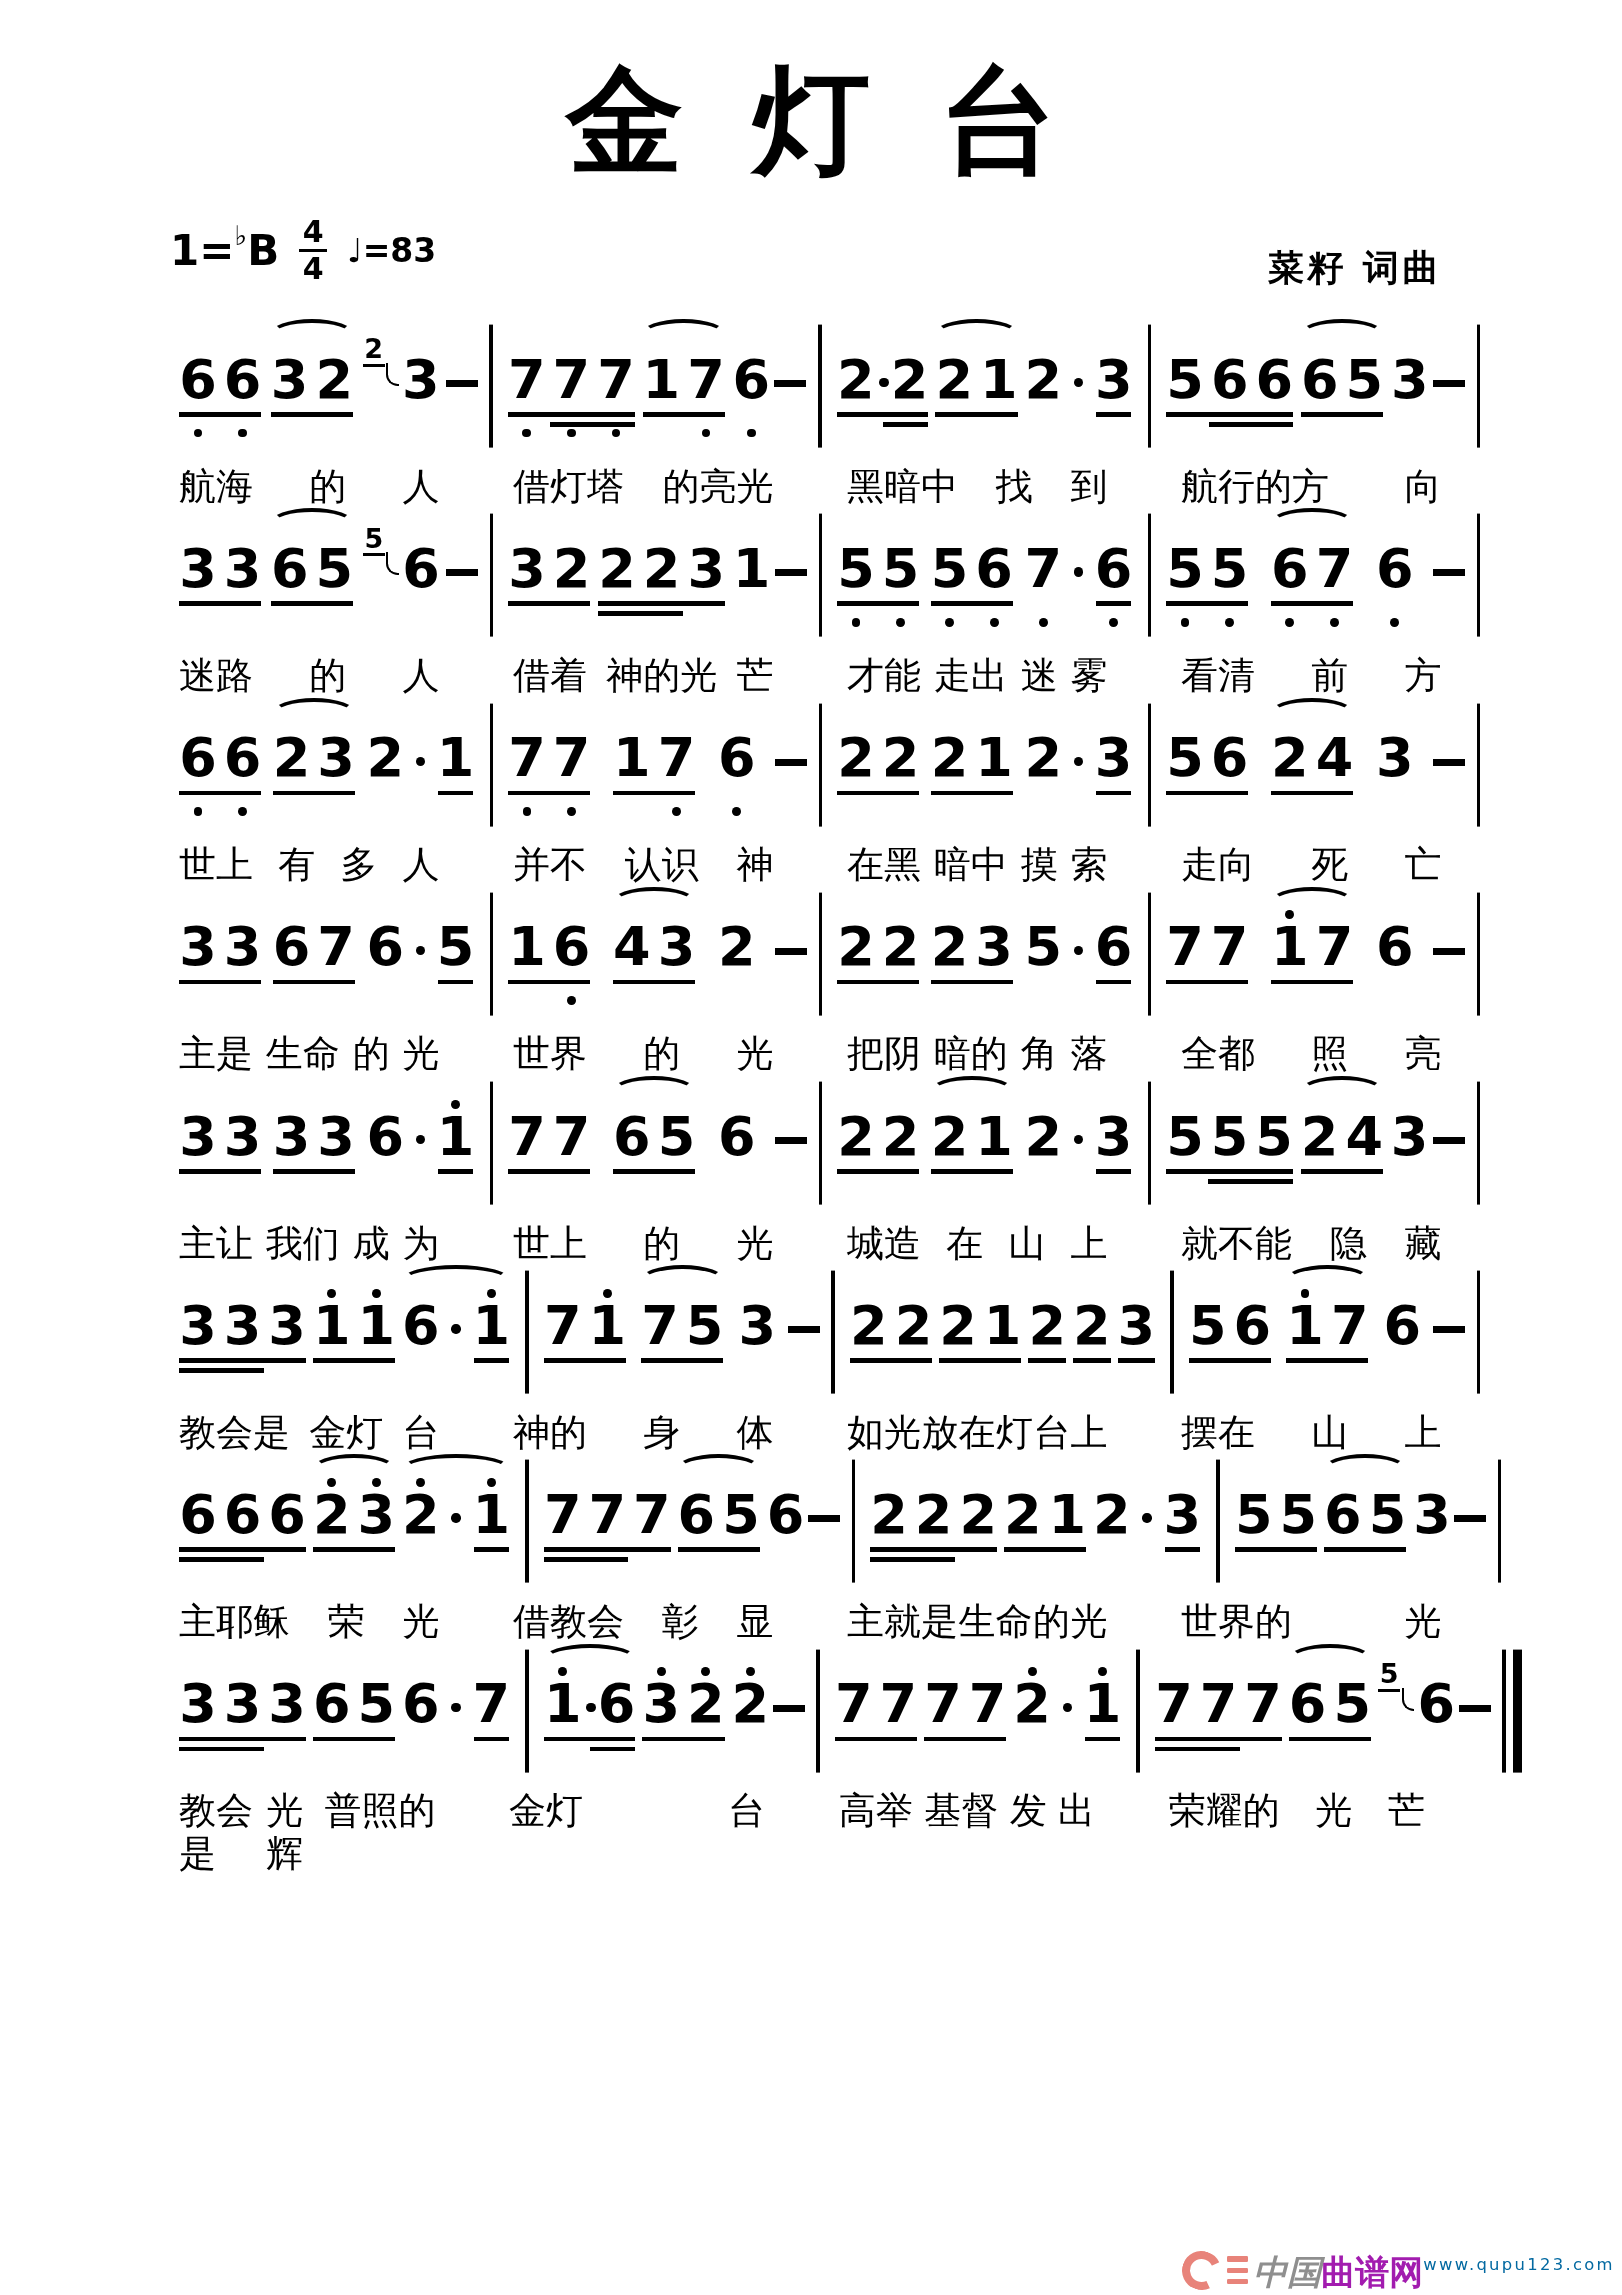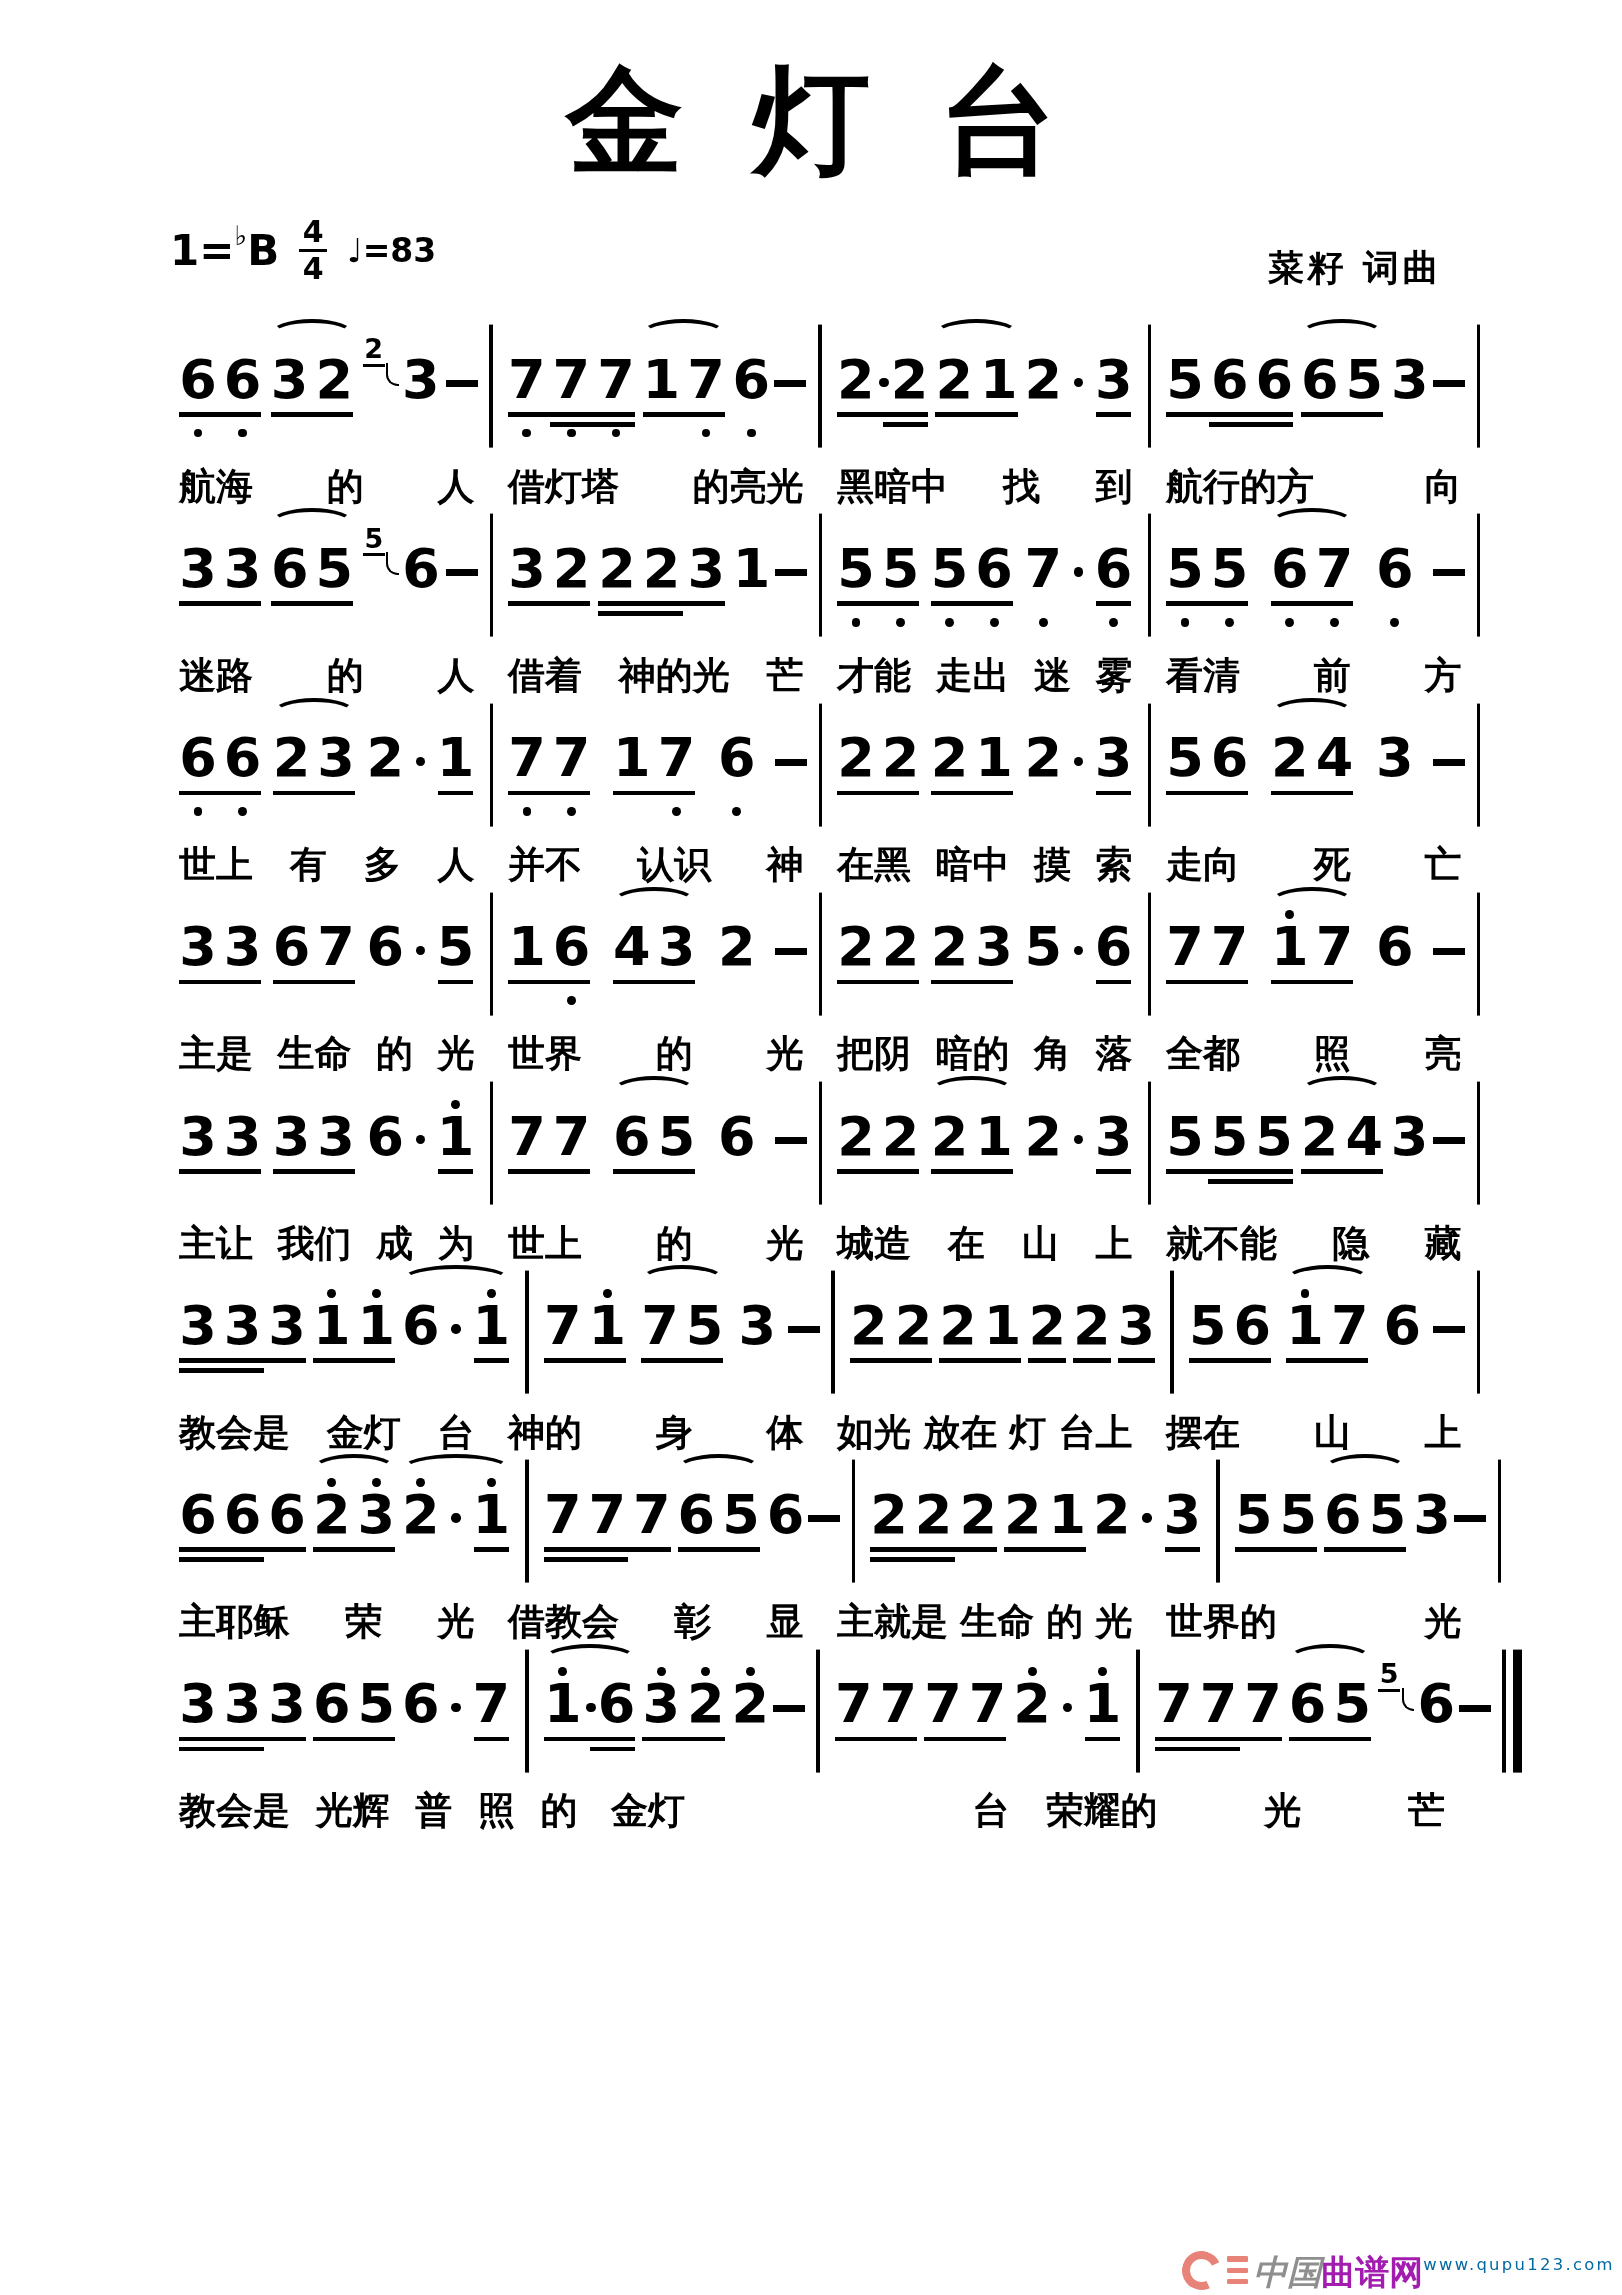--- a/index.html
+++ b/index.html
@@ -46,21 +46,21 @@
   .adot.wide{margin-left:11.7px;margin-right:11.7px;}
   .dash{width:32px;height:7px;background:#000;margin-top:46px;flex:none;}
   .slur{position:absolute;top:-15px;left:-1.2px;right:-1.2px;height:27px;
         border-top:4.1px solid #000;border-left:4.1px solid transparent;border-right:4.1px solid transparent;
         border-radius:50% 50% 0 0;pointer-events:none;}
   .grace{font-size:27px;line-height:1;font-weight:bold;border-bottom:3.5px solid #000;
          padding:0 1.8px 1.8px;align-self:flex-start;margin-top:1.2px;}
   .ghook{width:10.5px;height:21px;border-left:2.9px solid #000;border-bottom:2.9px solid #000;
          border-bottom-left-radius:11.7px;margin:29px 3.5px 0 1.2px;flex:none;}
 
-  .lyricsrow{display:flex;margin-top:4.7px;font-size:37px;font-weight:bold;line-height:1.15;}
+  .lyricsrow{display:flex;margin-top:4.7px;font-size:37px;font-weight:normal;line-height:1.15;gap:20px;}
   .lyrm{flex:1;display:flex;justify-content:space-between;padding:0 15px;}
   .lyrsp{width:3.5px;flex:none;}
   .lyrsp.end{width:20px;}
 
   
   .wm{position:absolute;right:8.2px;bottom:4.7px;display:flex;align-items:flex-end;gap:5.8px;}
   .wmlogo{width:39px;height:39px;border:8.8px solid #e8837a;border-right-color:transparent;
           border-radius:50%;transform:rotate(20deg);box-sizing:border-box;flex:none;}
   .wmlines{display:flex;flex-direction:column;justify-content:center;padding-bottom:3.5px;}
   .wmlines i{display:block;width:21px;height:5.3px;background:#e8837a;margin:2.9px 0;border-radius:1.2px;}
@@ -1775,20 +1775,26 @@
             <span class="lyr">普</span>
             <span class="lyr">照</span>
             <span class="lyr">的</span>
           </div>
           <i class="lyrsp"></i>
           <div class="lyrm">
             <span class="lyr">金灯</span>
             <span class="lyr">台</span>
           </div>
           <i class="lyrsp"></i>
+          <div class="lyrm">
+            <span class="lyr">高举</span>
+            <span class="lyr">基督</span>
+            <span class="lyr">发</span>
+            <span class="lyr">出</span>
+          </div>
           <i class="lyrsp"></i>
           <div class="lyrm">
             <span class="lyr">荣耀的</span>
             <span class="lyr">光</span>
             <span class="lyr">芒</span>
           </div>
           <i class="lyrsp end"></i>
         </div>
       </div>
     </div>

